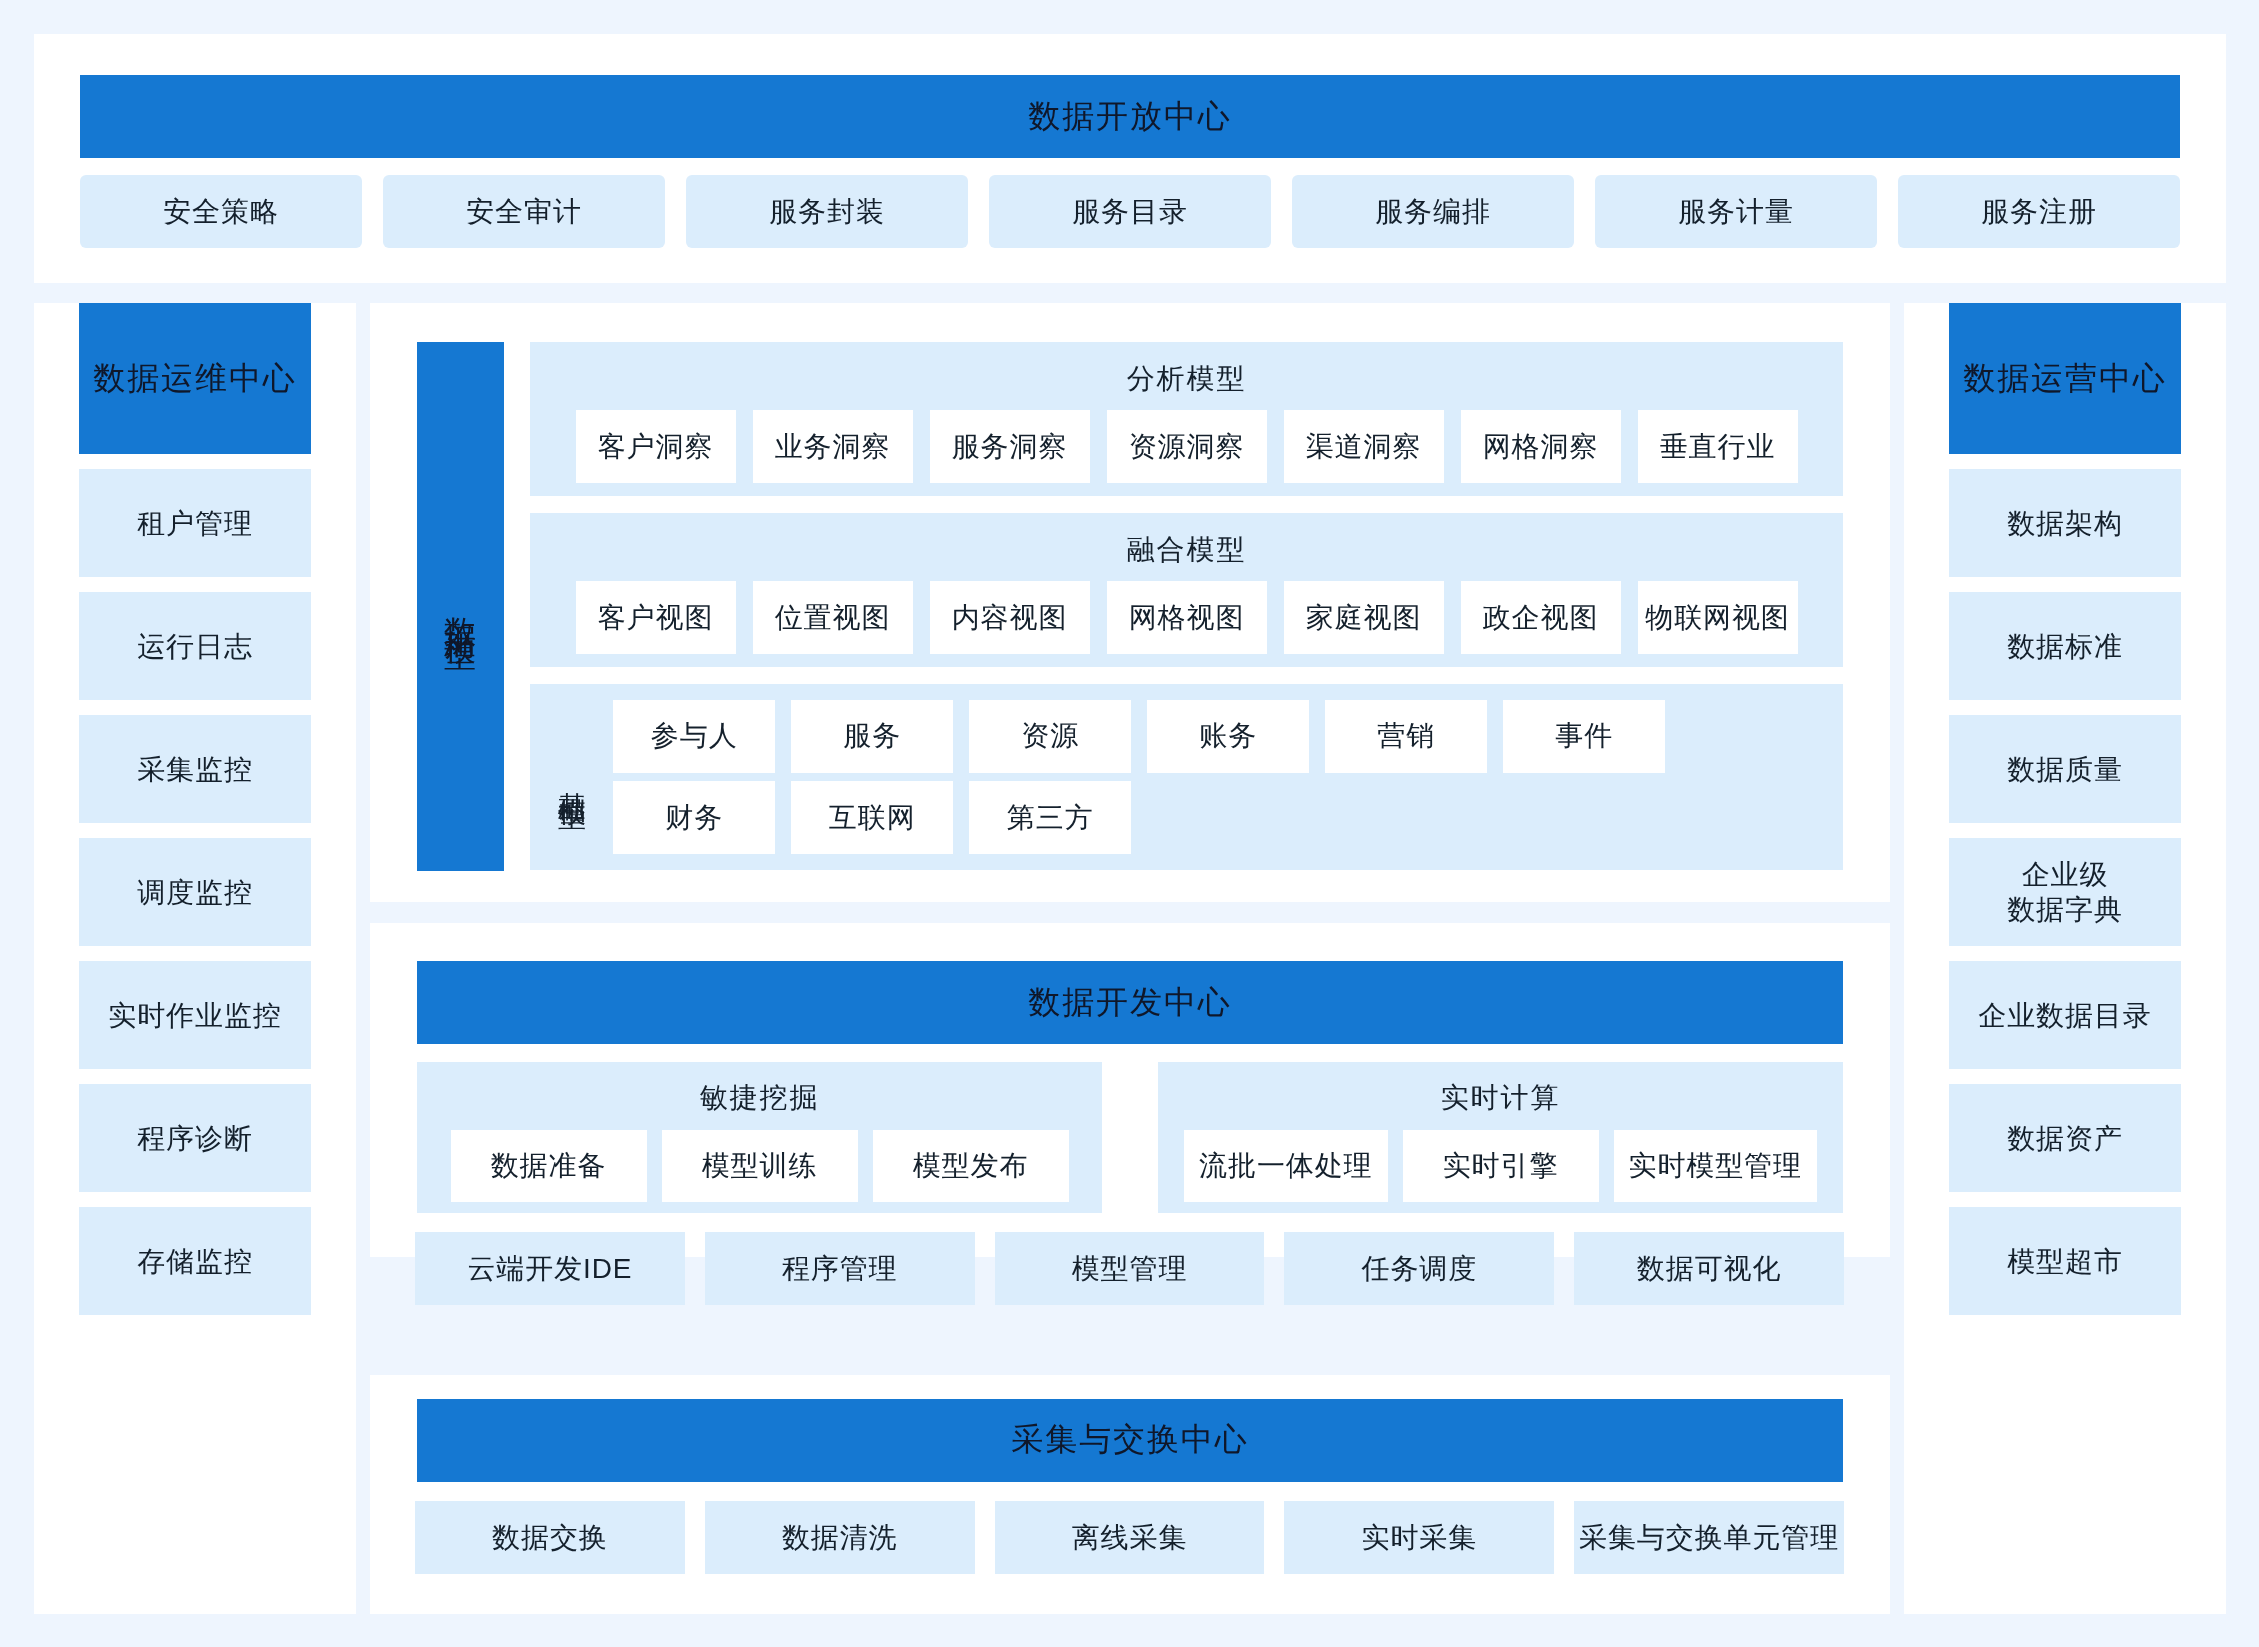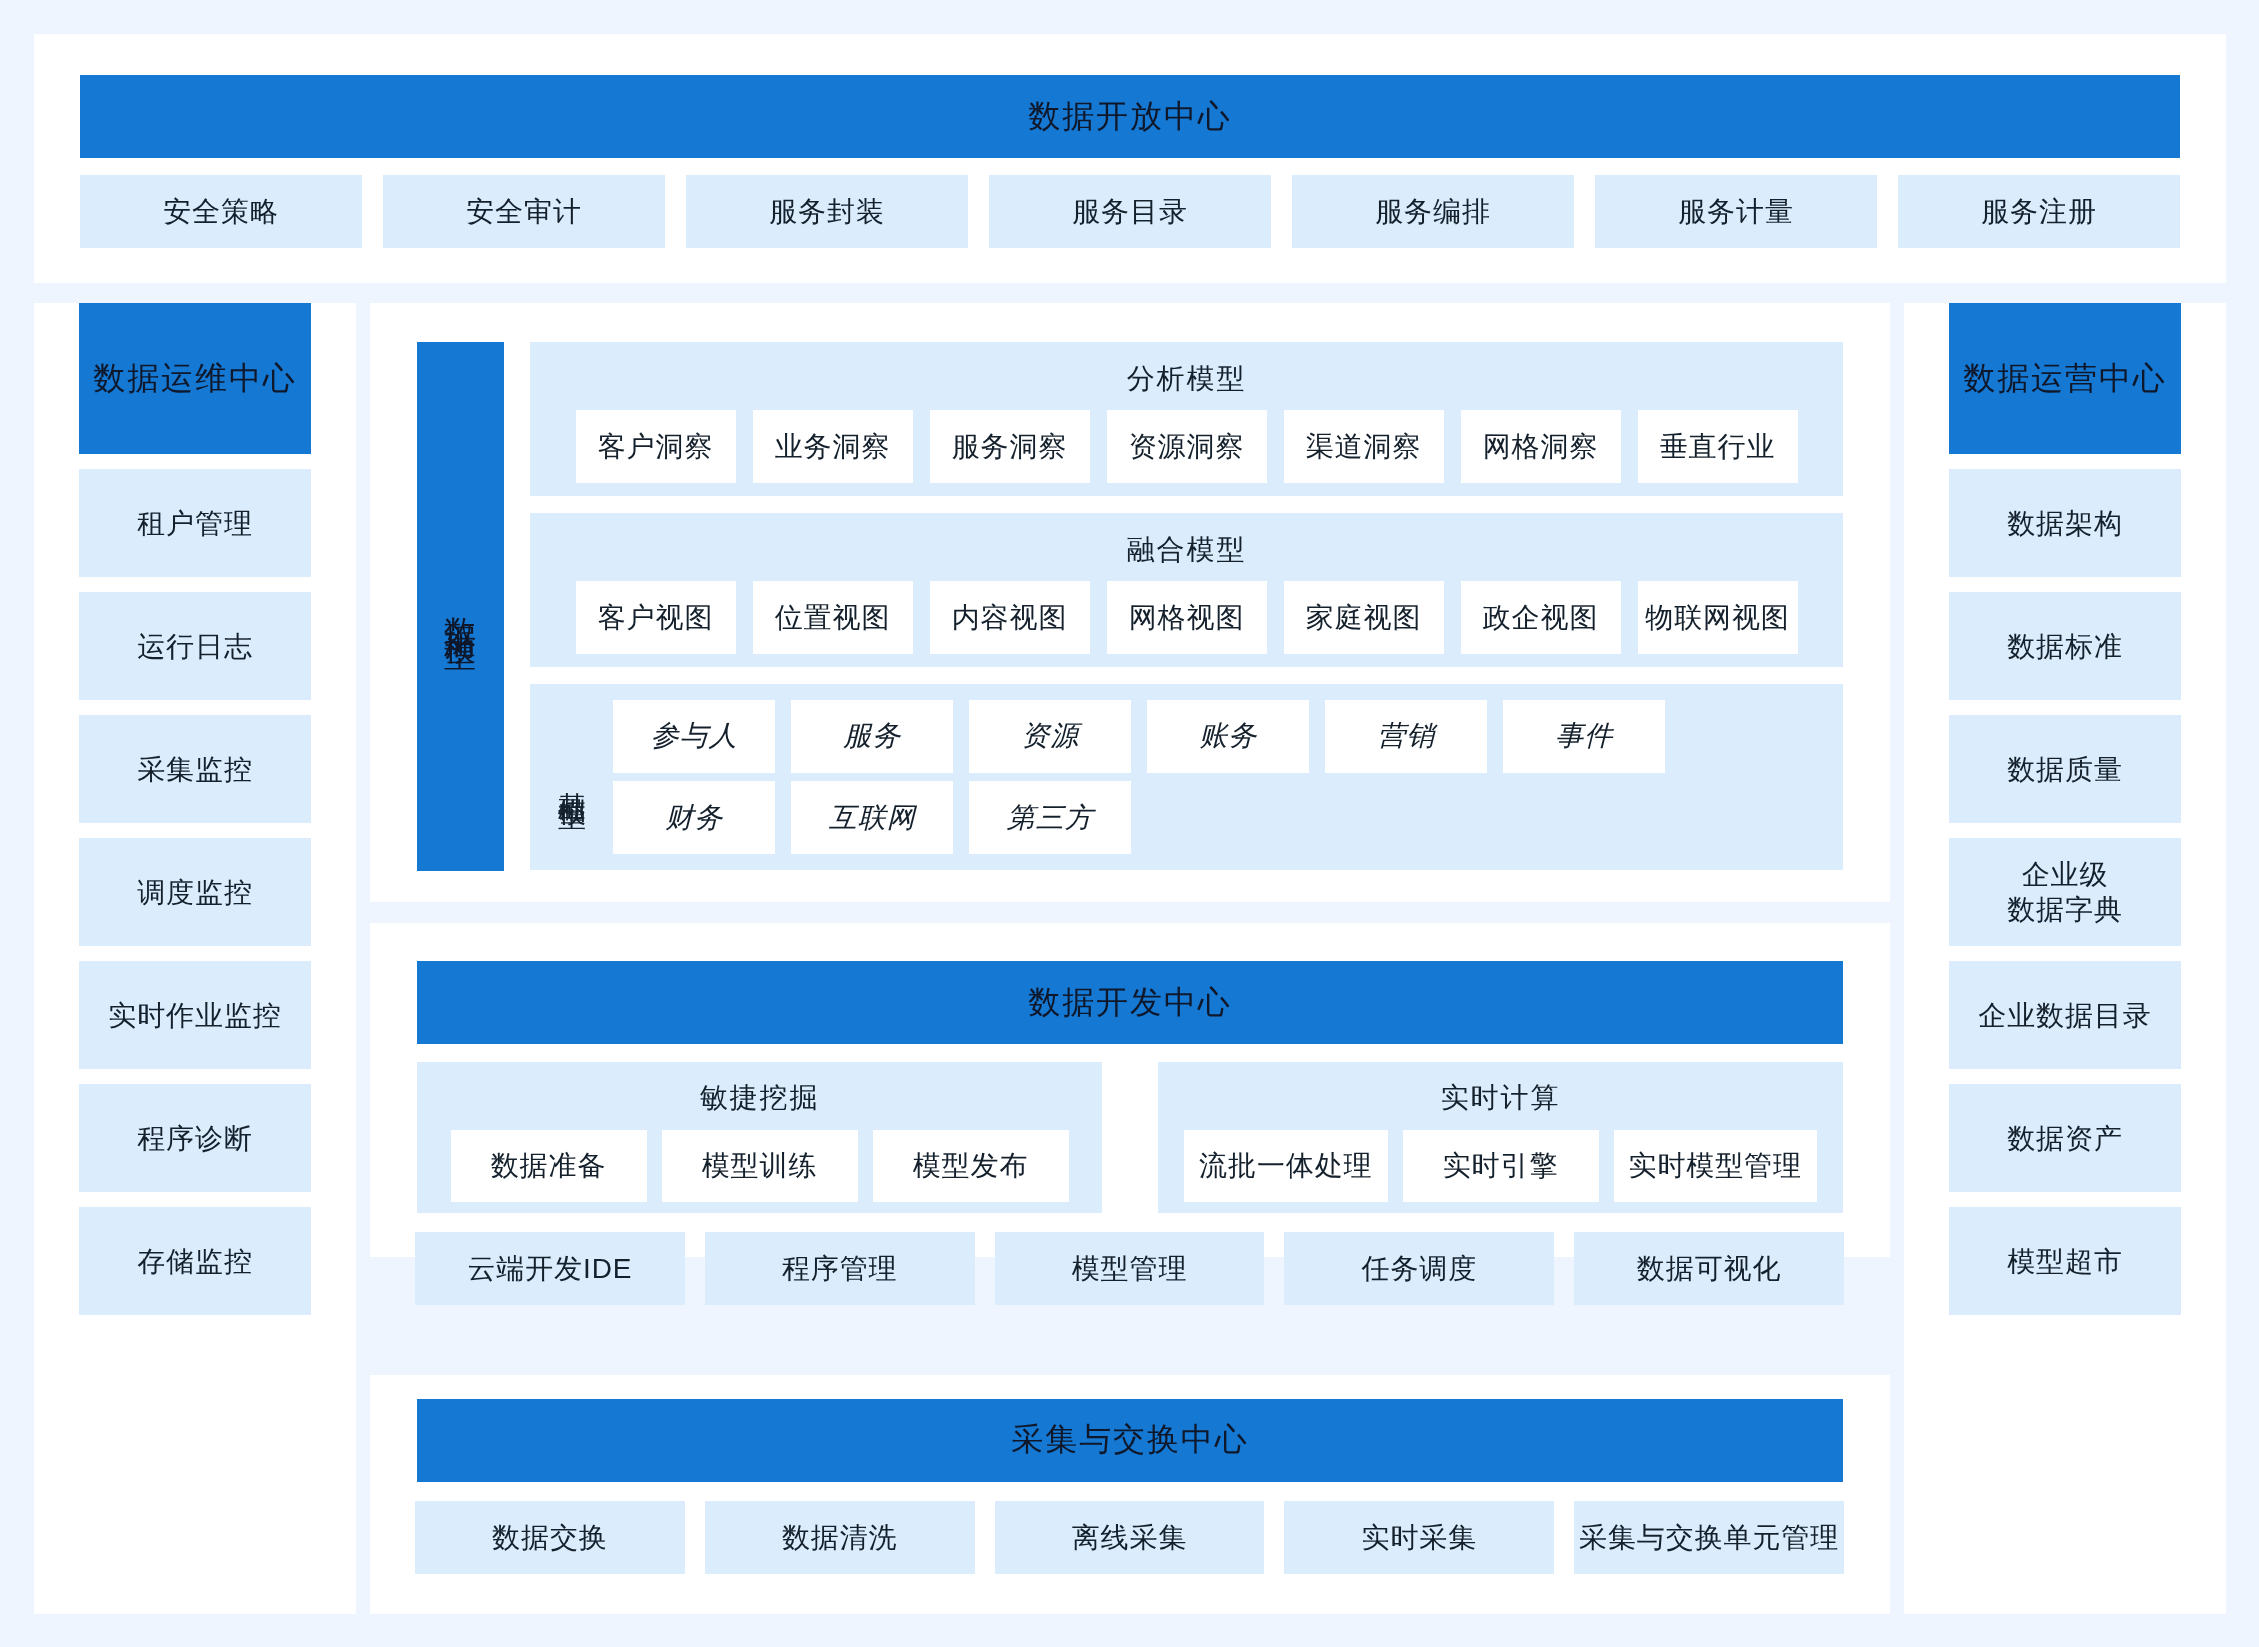--- a/index.html
+++ b/index.html
@@ -34,21 +34,21 @@
   .wtile{
     background:#fff;
     display:flex;align-items:center;justify-content:center;
     font-size:28px;letter-spacing:0.9px;text-align:center;
   }
 
   
   #top-panel{left:34px;top:34px;width:2192px;height:249px;}
   #top-header{position:absolute;left:46px;top:41px;width:2100px;height:83px;}
   #top-items{position:absolute;left:46px;top:141px;width:2100px;height:73px;display:flex;gap:21px;}
-  #top-items .tile{flex:1;}
+  #top-items .tile{flex:1;border-radius:6px;}
 
   
   #left-panel{left:34px;top:303px;width:322px;height:1311px;}
   #right-panel{left:1904px;top:303px;width:322px;height:1311px;}
   .side-col{display:flex;flex-direction:column;align-items:center;row-gap:15px;height:100%;}
   .side-col .blue-bar{width:232px;height:151px;flex:none;}
   .side-col .tile{width:232px;height:108px;flex:none;}
 
   
   #model-panel{left:370px;top:303px;width:1520px;height:599px;}
@@ -62,21 +62,21 @@
   .section-title{text-align:center;padding-top:18px;font-size:28px;font-weight:500;letter-spacing:1.9px;}
   .section-row{display:flex;justify-content:center;gap:17px;margin-top:12.2px;}
   .section-row .wtile{width:160px;height:73px;}
 
   #base-section{height:186px;display:flex;align-items:center;padding-left:22.6px;}
   #base-label{
     writing-mode:vertical-rl;font-size:28px;font-weight:500;letter-spacing:3.8px;
     height:160px;display:flex;align-items:center;justify-content:center;
   }
   #base-rows{display:flex;flex-direction:column;gap:8.5px;margin-left:22.6px;}
-  .base-row{display:flex;gap:16px;font-style:italic;}
+  .base-row{display:flex;gap:16px;}
   .base-row .wtile{width:162px;height:73px;}
 
   
   #dev-panel{left:370px;top:923px;width:1520px;height:334px;}
   #dev-header{position:absolute;left:47px;top:38px;width:1426px;height:83px;}
   #dev-subs{position:absolute;left:47px;top:139px;width:1426px;height:151px;display:flex;gap:56px;}
   .sub{flex:1;background:var(--tile);}
   .sub-title{text-align:center;padding-top:17px;font-size:28px;font-weight:500;letter-spacing:1.9px;}
   .sub-row{display:flex;justify-content:center;gap:15px;margin-top:13px;}
   .sub-row .wtile{min-width:196px;height:72px;padding:0 15px;}

